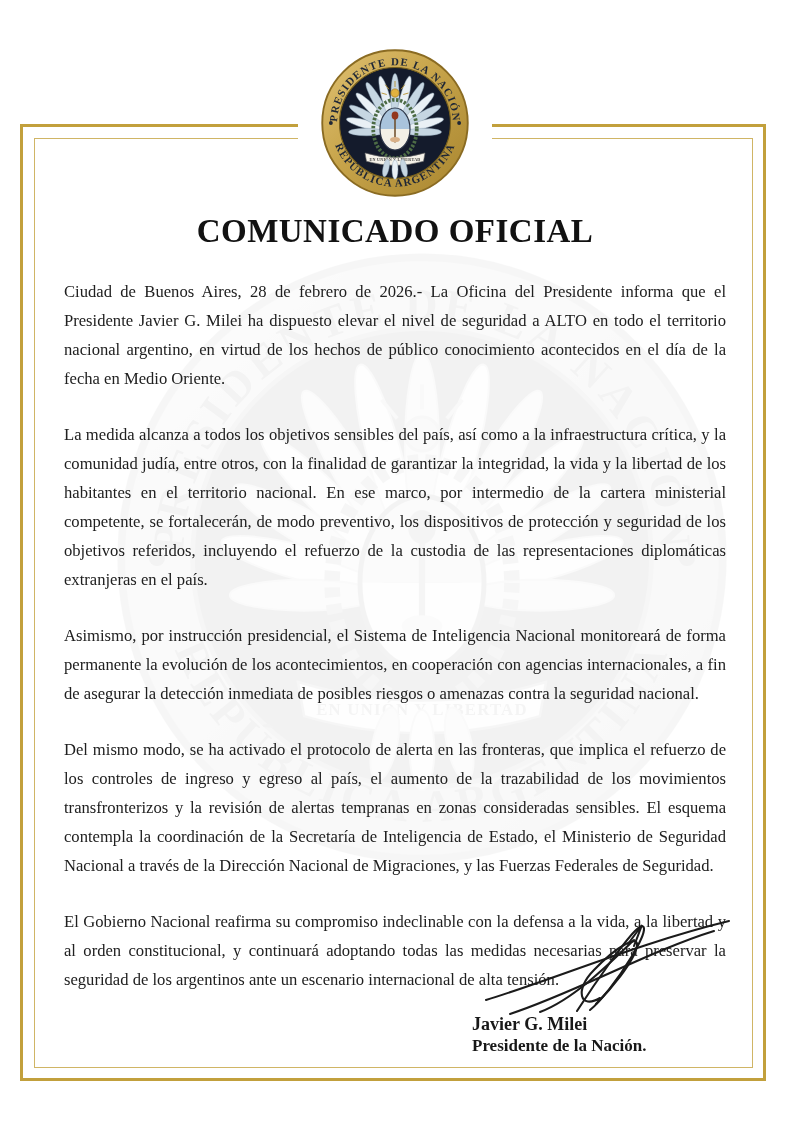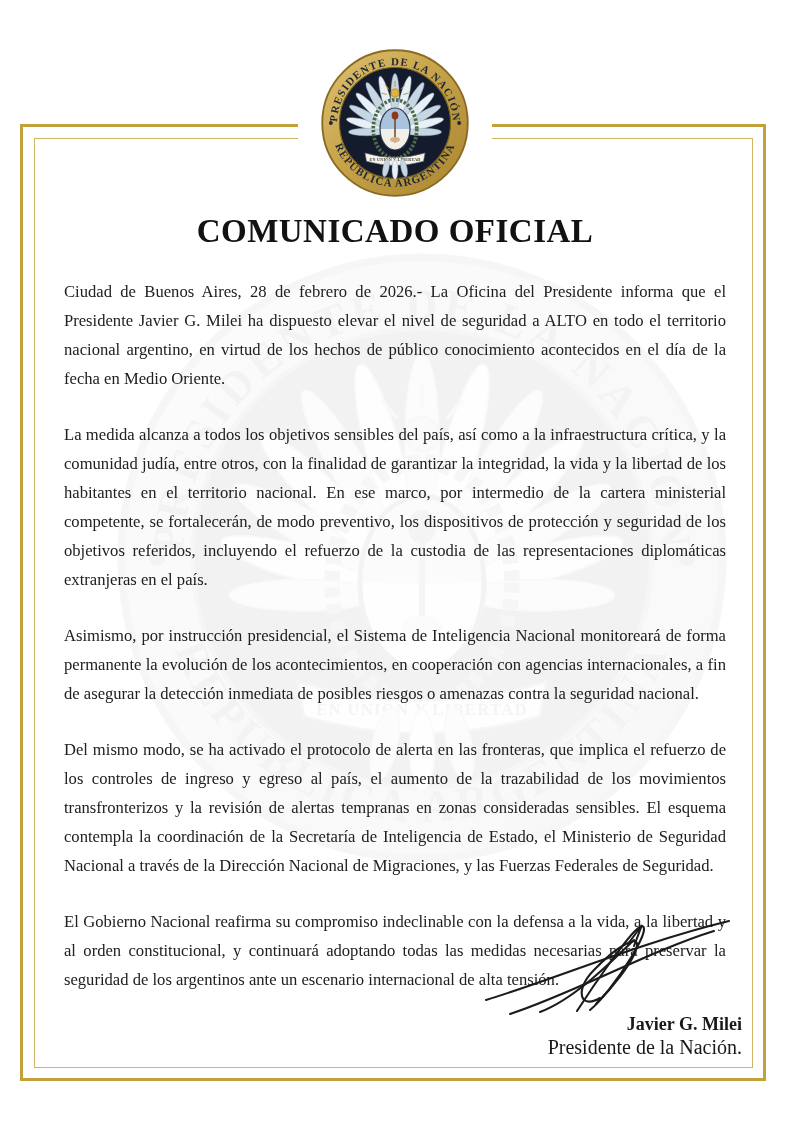--- a/index.html
+++ b/index.html
@@ -57,30 +57,30 @@
   .body-text{margin-top:27px;}
   .body-text p{
     margin:0 0 27px 0;
     font-size:16.6px;line-height:29px;
     text-align:justify;
     color:#202020;
   }
   
   .signature-block{
     position:absolute;right:48px;top:918px;width:270px;
-    text-align:right;z-index:3;
+    text-align:left;z-index:3;
   }
   .signature-scrawl{display:block;margin:0 auto;}
   .signer-name{
     margin:-4px 0 0 0;
     font-size:18px;font-weight:bold;color:#181818;
   }
   .signer-title{
     margin:1px 0 0 0;
-    font-size:20px;font-weight:normal;color:#181818;
+    font-size:17px;font-weight:bold;color:#181818;
   }
   .seal-band-text{
     font-family:"Liberation Serif","DejaVu Serif",serif;
     font-weight:bold;
     fill:#1f2736;
   }
 </style>
 </head>
 <body>
 

